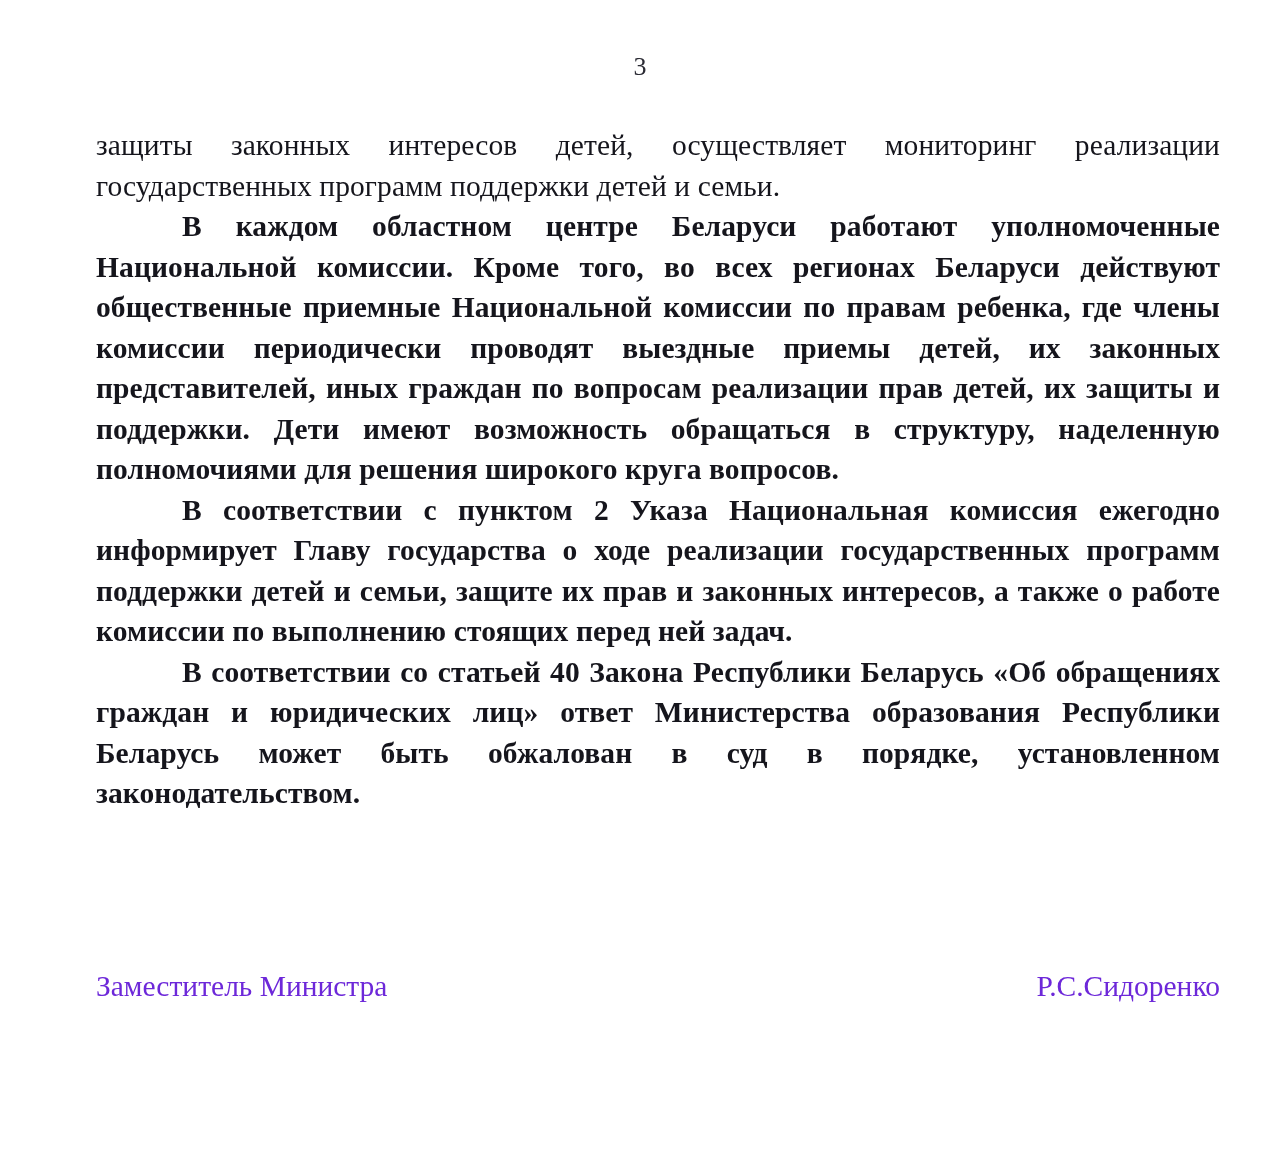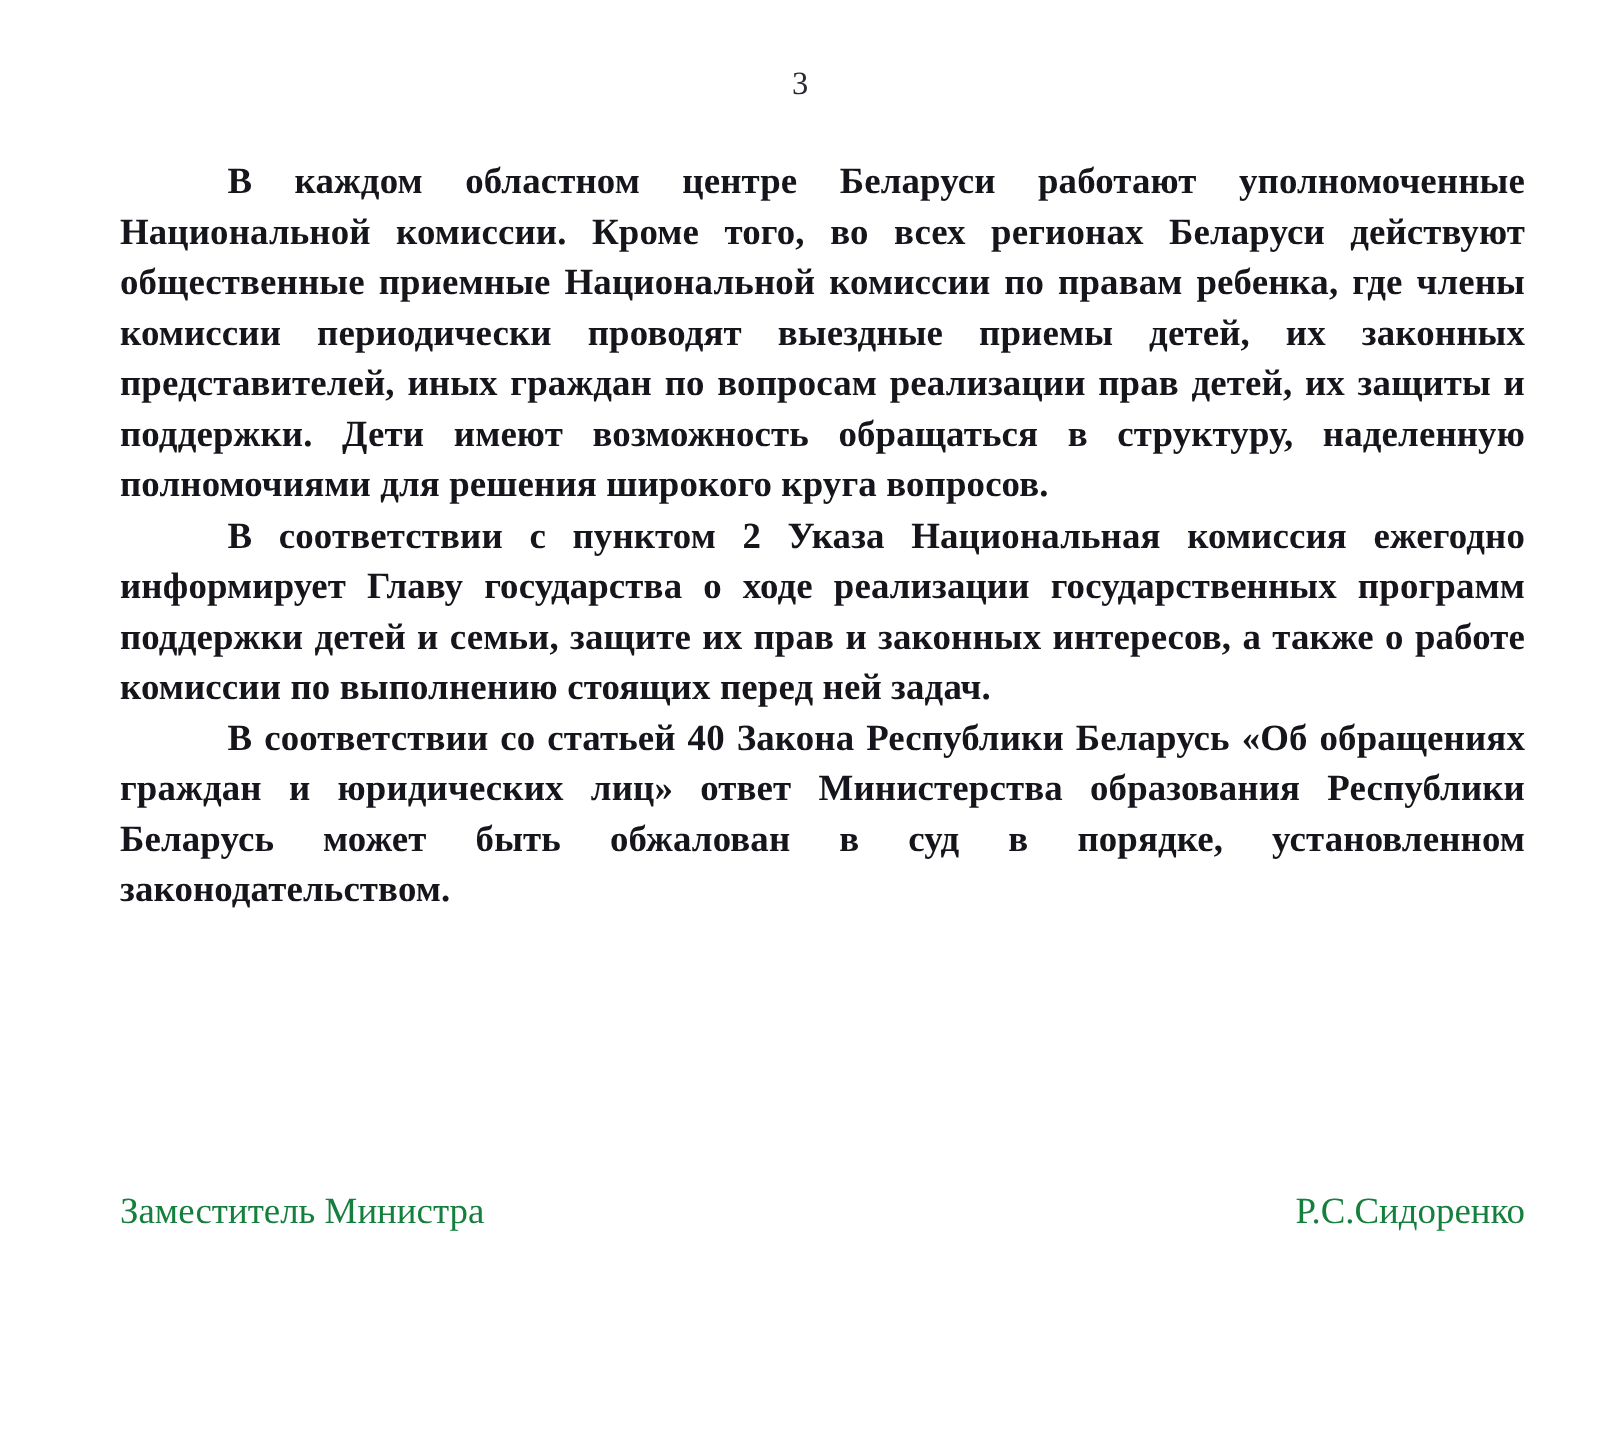--- a/index.html
+++ b/index.html
@@ -55,37 +55,39 @@
   .signature-block {
     position: absolute;
     top: 950px;
     left: 96px;
     width: 1124px;
     display: flex;
     justify-content: space-between;
     align-items: baseline;
     font-size: 29.5px;
     line-height: 38px;
-    color: #15803d;
+    color: #6d28d9;
   }
   .signature-left {
     white-space: nowrap;
   }
   .signature-right {
     white-space: nowrap;
+    margin-top: 17px;
   }
 </style>
 </head>
 <body>
 
 <div class="page">
 
   <div class="page-number">3</div>
 
   <div class="body-text">
+    <p class="para">защиты законных интересов детей, осуществляет мониторинг реализации государственных программ поддержки детей и семьи.</p>
     <p class="para indent">В каждом областном центре Беларуси работают уполномоченные Национальной комиссии. Кроме того, во всех регионах Беларуси действуют общественные приемные Национальной комиссии по правам ребенка, где члены комиссии периодически проводят выездные приемы детей, их законных представителей, иных граждан по вопросам реализации прав детей, их защиты и поддержки. Дети имеют возможность обращаться в структуру, наделенную полномочиями для решения широкого круга вопросов.</p>
     <p class="para indent">В соответствии с пунктом 2 Указа Национальная комиссия ежегодно информирует Главу государства о ходе реализации государственных программ поддержки детей и семьи, защите их прав и законных интересов, а также о работе комиссии по выполнению стоящих перед ней задач.</p>
     <p class="para indent">В соответствии со статьей 40 Закона Республики Беларусь «Об обращениях граждан и юридических лиц» ответ Министерства образования Республики Беларусь может быть обжалован в суд в порядке, установленном законодательством.</p>
   </div>
 
   <div class="signature-block">
     <span class="signature-left">Заместитель Министра</span>
     <span class="signature-right">Р.С.Сидоренко</span>
   </div>
 

